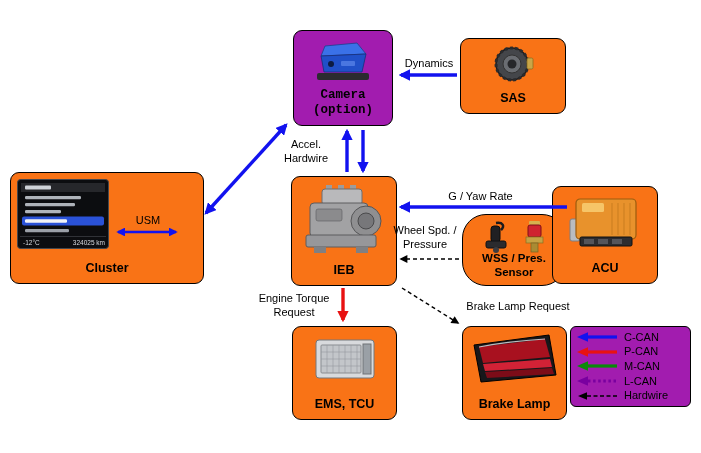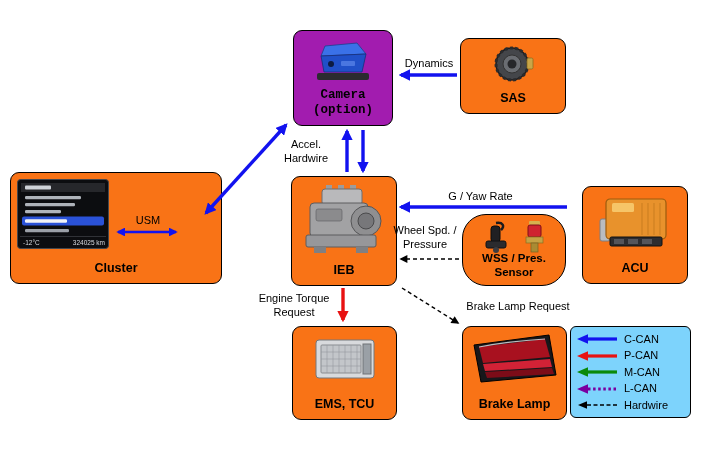--- a/index.html
+++ b/index.html
@@ -23,35 +23,35 @@
   .elabel{
     position:absolute;font-size:11px;line-height:1.3;text-align:center;
     white-space:pre-line;z-index:6;
   }
   .overlay{position:absolute;left:0;top:0;z-index:5;pointer-events:none;}
   .cb{stroke:#1212ef;stroke-width:3.4;fill:none;}
   .cb-thin{stroke:#1212ef;stroke-width:2.6;fill:none;}
   .hw{stroke:#000;stroke-width:1.4;stroke-dasharray:4 3;fill:none;}
   .pr{stroke:#e81212;stroke-width:3.4;fill:none;}
   .legend{
-    position:absolute;left:570px;top:326px;width:121px;height:92px;box-sizing:border-box;
-    border:1.4px solid #000;border-radius:6px;background:#7dd3fc;z-index:2;
+    position:absolute;left:570px;top:326px;width:121px;height:81px;box-sizing:border-box;
+    border:1.4px solid #000;border-radius:6px;background:#a21caf;z-index:2;
     display:flex;flex-direction:column;justify-content:space-evenly;padding:3px 4px;
   }
   .lg-row{display:flex;align-items:center;gap:5px;height:15px;}
   .lg-row svg{flex:0 0 auto;}
   .lg-label{font-size:11px;line-height:1;}
   svg text{font-family:"Liberation Sans", sans-serif;}
 </style>
 </head>
 <body>
 
 <div class="canvas">
 
-  <div class="node cluster" style="left:10px;top:172px;width:212px;height:112px;">
+  <div class="node cluster" style="left:10px;top:172px;width:194px;height:112px;">
     <svg class="img" width="92" height="70" viewBox="0 0 92 70">
       <rect x="0.5" y="0.5" width="91" height="69" rx="3" fill="#0c0d10" stroke="#45474c"></rect>
       <rect x="4" y="4" width="84" height="9" fill="#26272b"></rect>
       <rect x="8" y="6.5" width="26" height="4" rx="1" fill="#cfd3d8"></rect>
       <rect x="8" y="17" width="56" height="3.2" rx="1.2" fill="#aeb3ba"></rect>
       <rect x="8" y="24" width="50" height="3.2" rx="1.2" fill="#aeb3ba"></rect>
       <rect x="8" y="31" width="36" height="3.2" rx="1.2" fill="#aeb3ba"></rect>
       <rect x="5" y="37.5" width="82" height="9" rx="2" fill="#2a52d8"></rect>
       <rect x="8" y="40.2" width="42" height="3.6" rx="1.2" fill="#f2f4f7"></rect>
       <rect x="8" y="50" width="44" height="3.2" rx="1.2" fill="#9ba0a8"></rect>
@@ -114,21 +114,21 @@
         <rect x="4" y="1" width="11" height="5" rx="1" fill="#d6b14e"></rect>
         <rect x="3" y="5" width="13" height="12" rx="2" fill="#cf2330" stroke="#7e1118"></rect>
         <rect x="1" y="17" width="17" height="6" fill="#c5a245" stroke="#8a6d1f" stroke-width="0.7"></rect>
         <rect x="6" y="23" width="7" height="9" fill="#a98b33" stroke="#7a6220" stroke-width="0.7"></rect>
       </svg>
     </div>
     <div class="node-label" style="bottom:5px;font-size:11.5px;">WSS / Pres.
 Sensor</div>
   </div>
 
-  <div class="node" style="left:582px;top:186px;width:106px;height:98px;">
+  <div class="node" style="left:552px;top:186px;width:106px;height:98px;">
     <svg class="img" width="74" height="58" viewBox="0 0 74 58">
       <rect x="2" y="26" width="10" height="22" rx="2" fill="#b9bcc0" stroke="#7c8085"></rect>
       <rect x="8" y="6" width="60" height="40" rx="4" fill="#e8922c" stroke="#9c5c0e" stroke-width="1.2"></rect>
       <rect x="14" y="10" width="22" height="9" rx="1.5" fill="#f6c568"></rect>
       <line x1="44" y1="10" x2="44" y2="42" stroke="#c97c1e" stroke-width="1"></line>
       <line x1="50" y1="10" x2="50" y2="42" stroke="#c97c1e" stroke-width="1"></line>
       <line x1="56" y1="10" x2="56" y2="42" stroke="#c97c1e" stroke-width="1"></line>
       <line x1="62" y1="10" x2="62" y2="42" stroke="#c97c1e" stroke-width="1"></line>
       <rect x="12" y="44" width="52" height="9" rx="1.5" fill="#2d2d30" stroke="#111111"></rect>
       <rect x="16" y="46" width="10" height="5" fill="#55555a"></rect>

